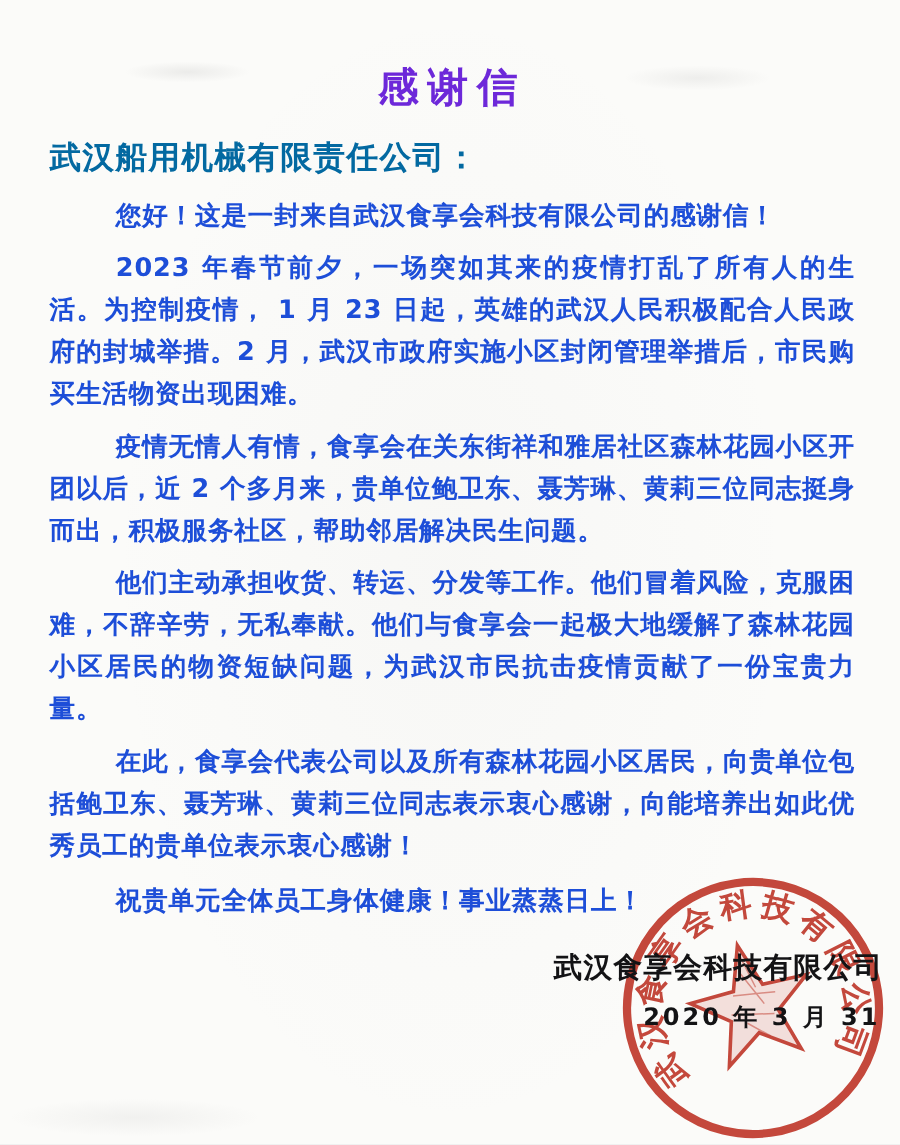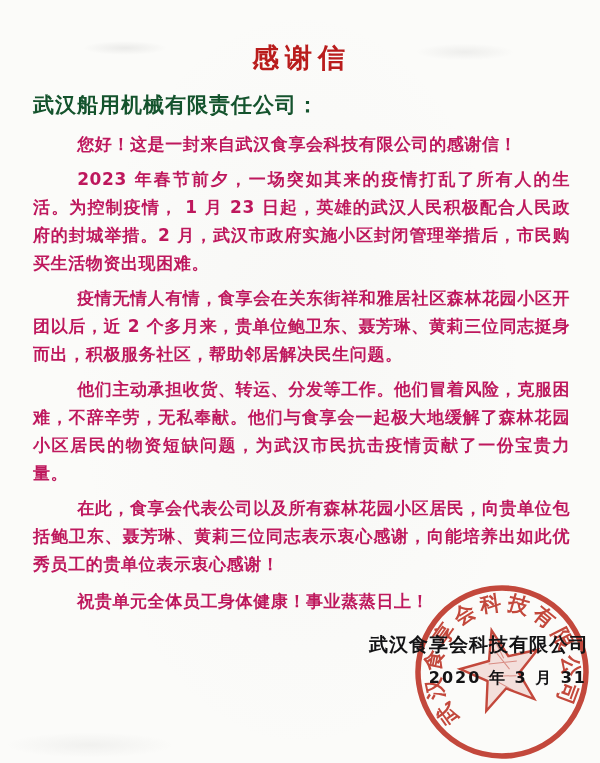--- a/index.html
+++ b/index.html
@@ -37,40 +37,40 @@
     position: relative;
     padding: 40px 30px 0 33px;
     z-index: 2;
   }
 
   .title {
     text-align: center;
     font-size: 27px;
     font-weight: 700;
     letter-spacing: 6px;
-    color: #b91c1c;
+    color: #6d28d9;
   }
 
   .recipient {
     margin-top: 15px;
     font-size: 21px;
     font-weight: 700;
     letter-spacing: 1px;
-    color: #14532d;
+    color: #0369a1;
   }
 
   .body-p {
     margin-top: 7px;
     font-size: 17px;
     font-weight: 600;
     line-height: 28px;
     letter-spacing: 0.6px;
     text-indent: 2.6em;
     text-align: justify;
-    color: #be185d;
+    color: #1d4ed8;
   }
   .body-p.first { margin-top: 11px; }
   .body-p.closing { margin-top: 9px; }
 
   .sign-block {
     position: absolute;
     top: 632px;
     right: 11px;
     text-align: right;
     z-index: 3;

